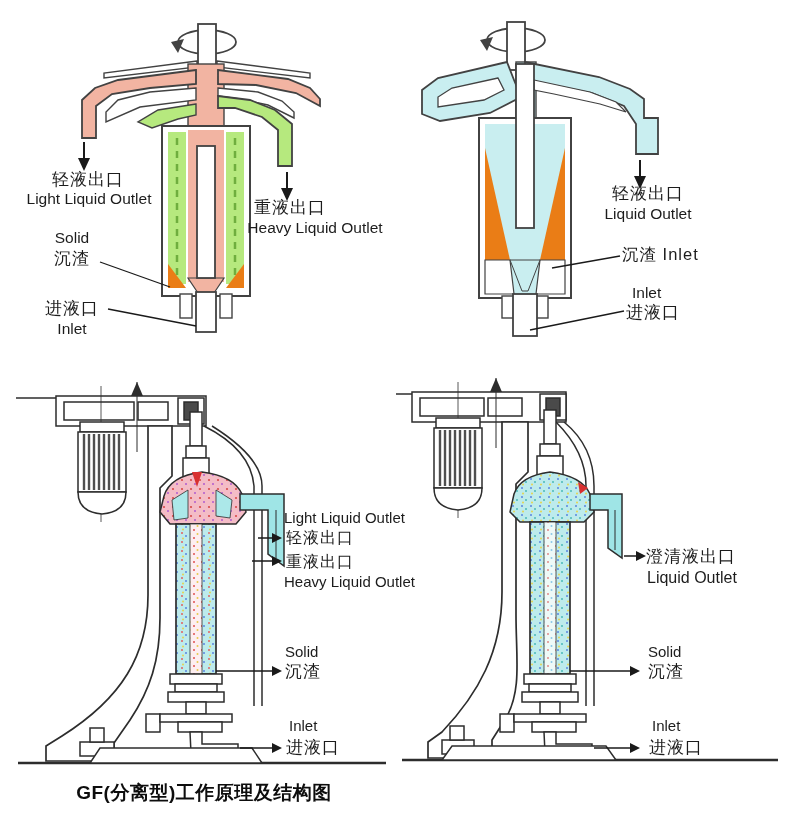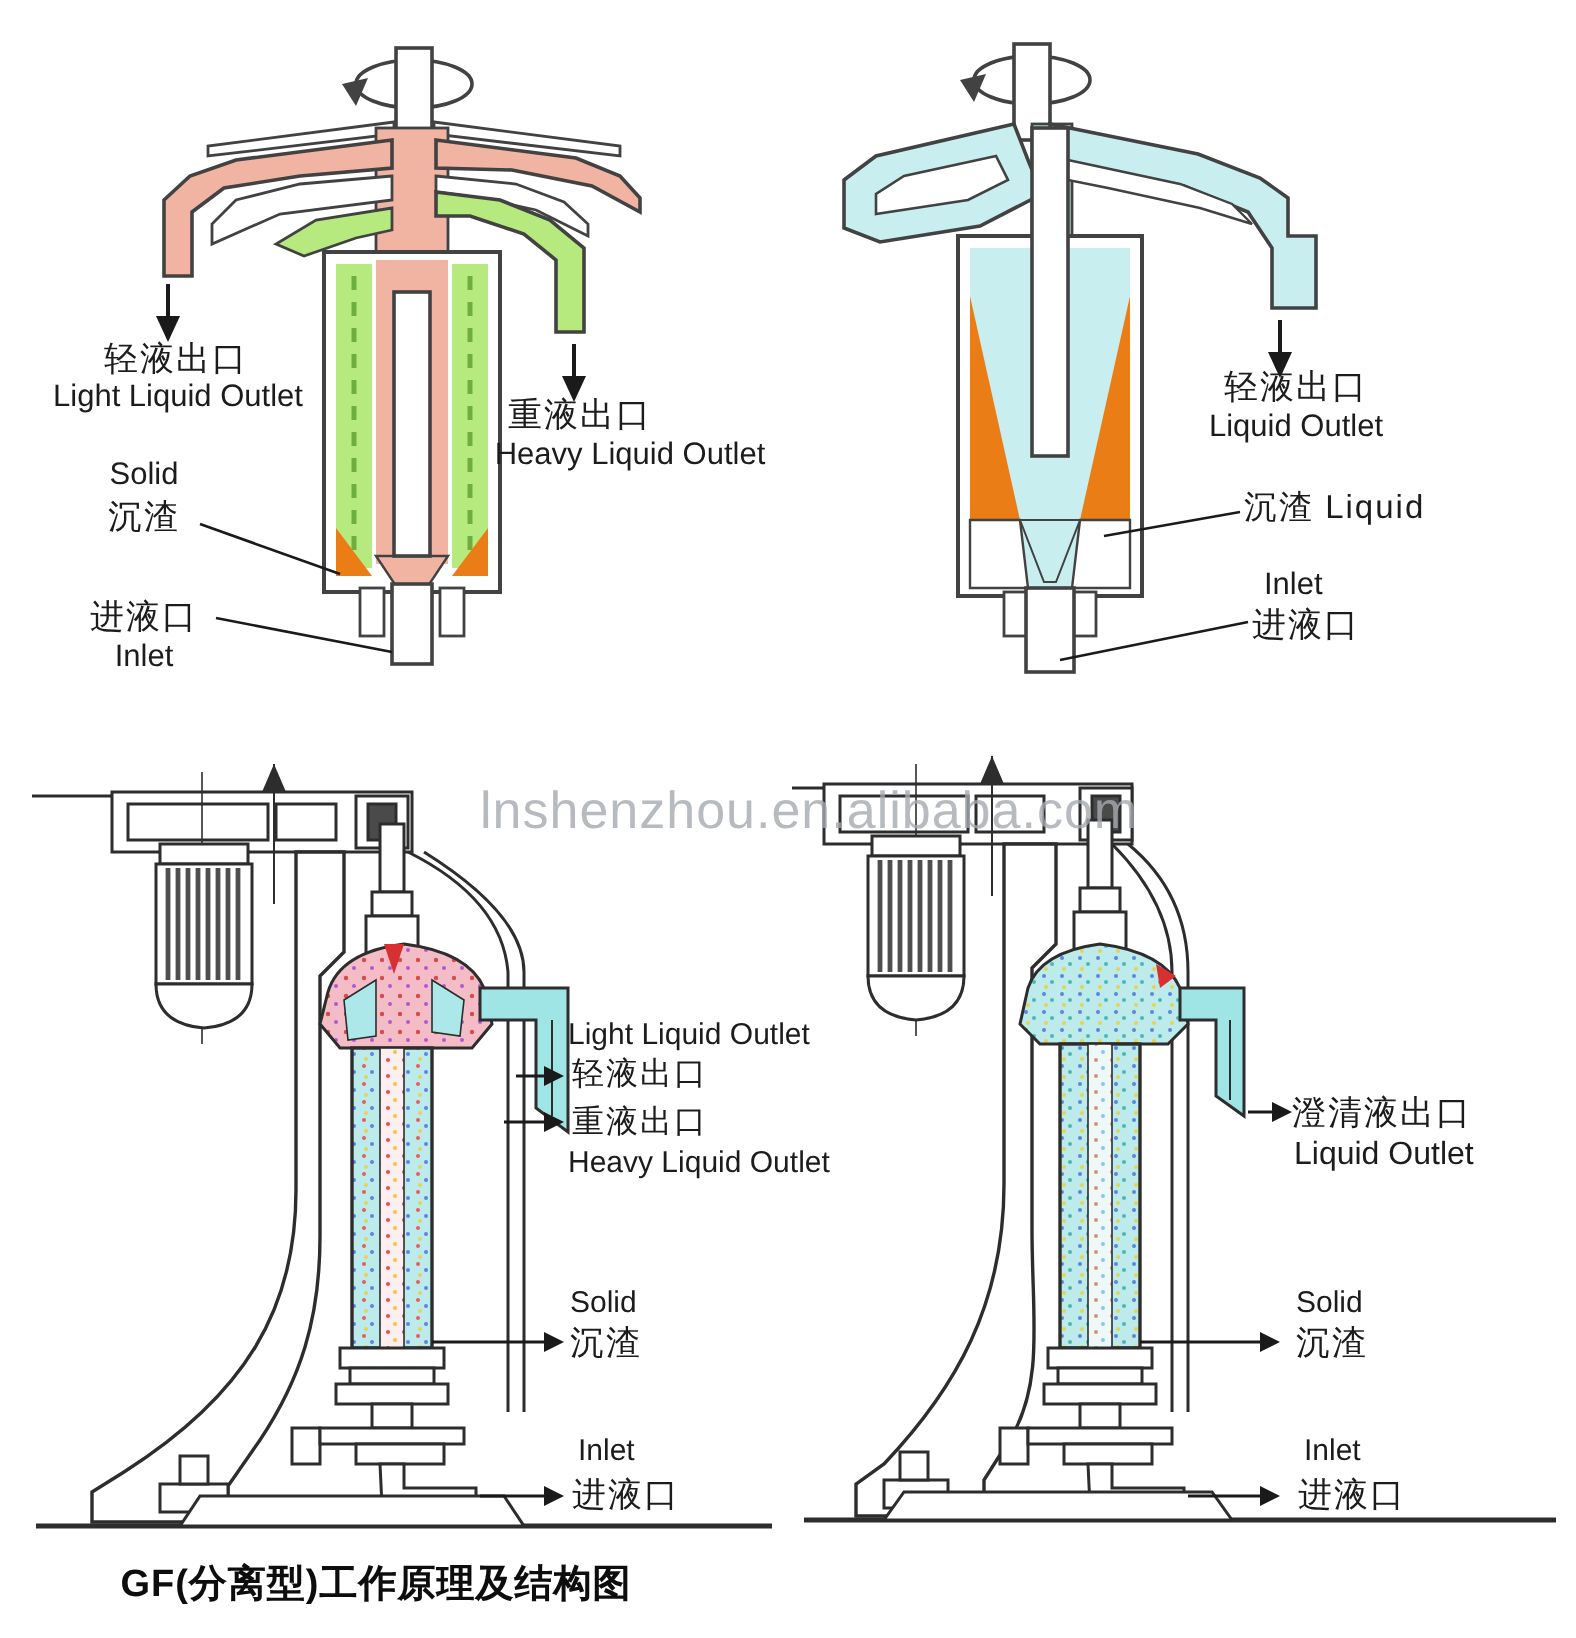--- a/index.html
+++ b/index.html
@@ -284,46 +284,45 @@
         <line x1="230" y1="196" x2="242" y2="196"></line>
         <polygon points="242,191 242,201 252,196" fill="#1a1a1a" stroke="none"></polygon>
         <line x1="176" y1="311" x2="236" y2="311"></line>
         <polygon points="236,306 236,316 246,311" fill="#1a1a1a" stroke="none"></polygon>
         <line x1="200" y1="388" x2="236" y2="388"></line>
         <polygon points="236,383 236,393 246,388" fill="#1a1a1a" stroke="none"></polygon>
       </g>
     </g>
   </svg>
 
-  <div class="wm">lnshenzhou.en.alibaba.com</div>
 
   <div class="lbl zh ctr" style="left:28px;top:170px;width:120px">轻液出口</div>
   <div class="lbl en ctr" style="left:8px;top:190px;width:162px">Light Liquid Outlet</div>
   <div class="lbl zh ctr" style="left:230px;top:198px;width:120px">重液出口</div>
   <div class="lbl en ctr" style="left:235px;top:219px;width:160px">Heavy Liquid Outlet</div>
   <div class="lbl en ctr" style="left:42px;top:229px;width:60px">Solid</div>
   <div class="lbl zh ctr" style="left:42px;top:249px;width:60px">沉渣</div>
   <div class="lbl zh ctr" style="left:32px;top:299px;width:80px">进液口</div>
   <div class="lbl en ctr" style="left:32px;top:320px;width:80px">Inlet</div>
 
   <div class="lbl zh ctr" style="left:598px;top:184px;width:100px">轻液出口</div>
   <div class="lbl en ctr" style="left:594px;top:205px;width:108px">Liquid Outlet</div>
-  <div class="lbl zh" style="left:622px;top:245px;font-size:16.5px">沉渣 Liquid</div>
+  <div class="lbl zh" style="left:622px;top:245px;font-size:16.5px">沉渣 Inlet</div>
   <div class="lbl en" style="left:632px;top:284px">Inlet</div>
   <div class="lbl zh" style="left:626px;top:303px">进液口</div>
 
   <div class="lbl en" style="left:284px;top:509px;font-size:15px">Light Liquid Outlet</div>
   <div class="lbl zh" style="left:286px;top:529px;font-size:16px">轻液出口</div>
   <div class="lbl zh" style="left:286px;top:553px;font-size:16px">重液出口</div>
   <div class="lbl en" style="left:284px;top:573px;font-size:15px">Heavy Liquid Outlet</div>
   <div class="lbl en" style="left:285px;top:643px;font-size:15px">Solid</div>
   <div class="lbl zh" style="left:285px;top:662px">沉渣</div>
   <div class="lbl en" style="left:289px;top:717px;font-size:15px">Inlet</div>
   <div class="lbl zh" style="left:286px;top:738px">进液口</div>
-  <div class="lbl cap ctr" style="left:38px;top:782px;width:300px">GF(分离型)工作原理及结构图</div>
+  <div class="lbl cap ctr" style="left:54px;top:782px;width:300px">GF(分离型)工作原理及结构图</div>
 
   <div class="lbl zh" style="left:646px;top:547px">澄清液出口</div>
   <div class="lbl en" style="left:647px;top:569px;font-size:16px">Liquid Outlet</div>
   <div class="lbl en" style="left:648px;top:643px;font-size:15px">Solid</div>
   <div class="lbl zh" style="left:648px;top:662px">沉渣</div>
   <div class="lbl en" style="left:652px;top:717px;font-size:15px">Inlet</div>
   <div class="lbl zh" style="left:649px;top:738px">进液口</div>
 
 </div>
 

